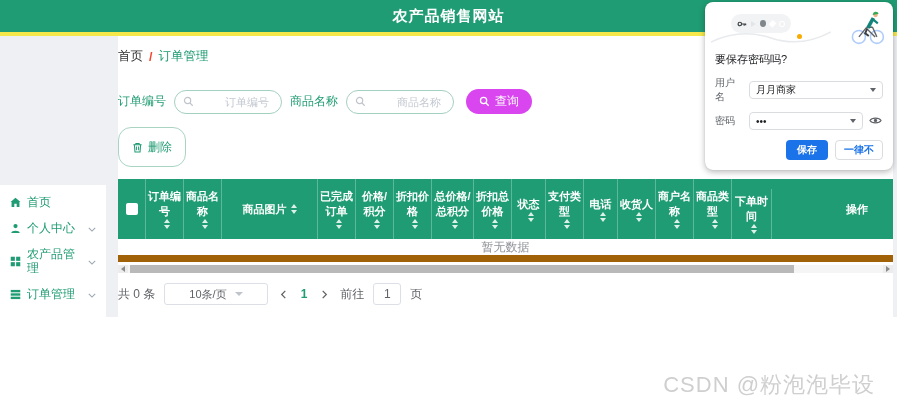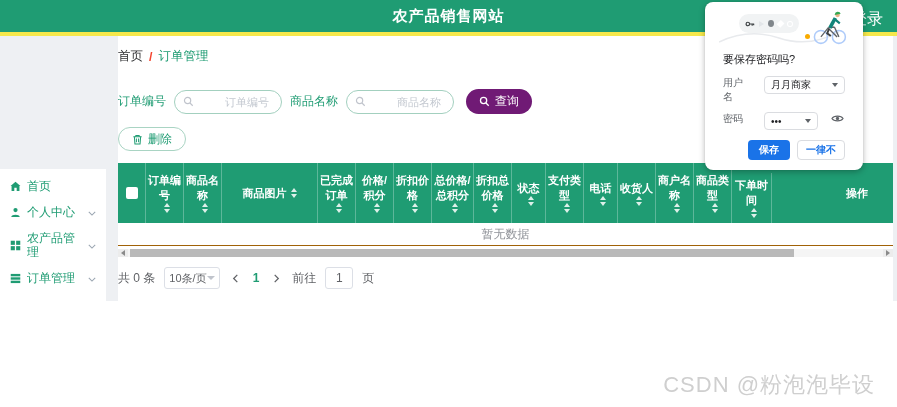--- a/index.html
+++ b/index.html
@@ -27,67 +27,67 @@
   .breadcrumb { font-size:12.5px; color:#303133; margin:4px 0 0 0; display:flex; align-items:center; }
   .bc-sep { color:#f4442e; margin:0 6px; font-weight:bold; }
   .bc-current { color:#1f9c73; }
 
   .filter-row { display:flex; align-items:center; gap:8px; margin-top:24px; }
   .f-label { font-size:12px; color:#1f9c73; }
   .pill-wrap { position:relative; width:108px; height:24px; }
   .pill-input { width:100%; height:100%; border:1px solid #a3d0bf; border-radius:13px; padding:0 12px 0 24px; font-size:11px; color:#606266; text-align:right; outline:none; background:#fff; font-family:inherit; }
   .pill-input::placeholder { color:#c3c8d0; }
   .in-search-icon { position:absolute; left:9px; top:6px; width:11px; height:11px; color:#c0c4cc; }
-  .btn-query { height:25px; padding:0 13px; margin-left:4px; background:#701a75; color:#fff; border:none; border-radius:13px; font-size:12px; display:inline-flex; align-items:center; gap:5px; cursor:pointer; font-family:inherit; }
+  .btn-query { height:25px; padding:0 13px; margin-left:4px; background:#d946ef; color:#fff; border:none; border-radius:13px; font-size:12px; display:inline-flex; align-items:center; gap:5px; cursor:pointer; font-family:inherit; }
   .btn-query svg { width:11px; height:11px; }
-  .btn-delete { height:24px; padding:8px 13px; margin-top:13px; background:#fff; color:#1f9c73; border:1px solid #a9d4c3; border-radius:13px; font-size:12px; display:inline-flex; align-items:center; gap:5px; cursor:pointer; font-family:inherit; }
+  .btn-delete { height:40px; padding:8px 13px; margin-top:13px; background:#fff; color:#1f9c73; border:1px solid #a9d4c3; border-radius:13px; font-size:12px; display:inline-flex; align-items:center; gap:5px; cursor:pointer; font-family:inherit; }
   .btn-delete svg { width:11px; height:11px; }
 
   
   .table-wrap { width:775px; overflow:hidden; margin-top:12px; }
   .thead { display:flex; background:#1f9c73; color:#fff; width:790px; }
   .th { flex:0 0 auto; display:flex; flex-wrap:wrap; align-items:center; justify-content:center; align-content:center; text-align:center; font-size:11px; font-weight:bold; min-height:50px; padding:4px 2px; border-right:1px solid rgba(255,255,255,.28); line-height:15px; cursor:pointer; }
   .th.last { border-right:none; justify-content:flex-end; padding-right:6px; }
   .c-check{width:28px;} .c-38{width:38px;} .c-img{width:96px;} .c-42{width:42px;} .c-34{width:34px;} .c-40{width:40px;margin-top:10px;} .c-op{width:102px;}
   .checkbox { width:12px; height:12px; background:#fff; border-radius:2px; display:inline-block; cursor:pointer; }
   .sort { display:inline-flex; flex-direction:column; gap:2px; margin-left:4px; }
   .sort .u { width:0;height:0;border-left:3.5px solid transparent;border-right:3.5px solid transparent;border-bottom:4px solid rgba(255,255,255,.85); }
   .sort .d { width:0;height:0;border-left:3.5px solid transparent;border-right:3.5px solid transparent;border-top:4px solid rgba(255,255,255,.85); }
-  .empty-row { width:775px; height:23px; display:flex; align-items:center; justify-content:center; color:#909399; font-size:12px; border-bottom:1px solid #a16207; background:#fff; }
+  .empty-row { width:775px; height:23px; display:flex; align-items:center; justify-content:center; color:#909399; font-size:12px; border-bottom:7px solid #a16207; background:#fff; }
 
   .h-scroll { width:775px; height:8px; margin-top:3px; display:flex; align-items:center; background:#f5f5f5; }
   .sb-arrow { width:10px; height:8px; background:#ececec; display:flex; align-items:center; justify-content:center; flex:0 0 auto; cursor:pointer; }
   .tri-l { width:0;height:0;border-top:3px solid transparent;border-bottom:3px solid transparent;border-right:4px solid #8a8a8a; }
   .tri-r { width:0;height:0;border-top:3px solid transparent;border-bottom:3px solid transparent;border-left:4px solid #8a8a8a; }
   .sb-track { flex:1; height:8px; position:relative; background:#f5f5f5; }
   .sb-thumb { position:absolute; left:2px; top:0; height:8px; width:88%; background:#b9b9b9; cursor:grab; }
 
   
   .pagination { display:flex; align-items:center; gap:9px; margin-top:10px; font-size:12px; color:#606266; }
-  .page-size-select { border:1px solid #dcdfe6; border-radius:3px; height:22px; padding:0 4px; display:inline-flex; align-items:center; gap:0; color:#606266; font-size:11px; cursor:pointer; background:#fff; }
+  .page-size-select { border:1px solid #dcdfe6; border-radius:3px; height:22px; padding:0 24px; display:inline-flex; align-items:center; gap:8px; color:#606266; font-size:11px; cursor:pointer; background:#fff; }
   .caret-down { width:0;height:0;border-left:4px solid transparent;border-right:4px solid transparent;border-top:4px solid #c0c4cc; }
   .pg-arrow { background:none; border:none; cursor:pointer; display:flex; align-items:center; padding:0 2px; }
   .pg-arrow svg { width:9px; height:9px; color:#606266; }
   .page-num { color:#1f9c73; font-weight:bold; padding:0 2px; }
   .goto-input { width:28px; height:22px; border:1px solid #dcdfe6; border-radius:3px; text-align:center; font-size:12px; color:#606266; outline:none; font-family:inherit; }
 
   
-  .pwd-dialog { position:absolute; left:705px; top:2px; width:158px; background:#fff; border-radius:8px; box-shadow:0 2px 6px rgba(0,0,0,.28), 0 0 1px rgba(0,0,0,.2); padding:6px 18px 10px; z-index:60; }
+  .pwd-dialog { position:absolute; left:705px; top:2px; width:188px; background:#fff; border-radius:8px; box-shadow:0 2px 6px rgba(0,0,0,.28), 0 0 1px rgba(0,0,0,.2); padding:6px 10px 10px; z-index:60; }
   .illus { position:relative; height:40px; }
   .illus .curve { position:absolute; left:-4px; top:14px; width:120px; height:26px; }
   .key-pill { position:absolute; left:16px; top:6px; width:60px; height:19px; background:#f1f3f4; border-radius:10px; display:flex; align-items:center; gap:4px; padding:0 6px; }
   .key-pill svg { width:10px; height:10px; color:#3c4043; flex:0 0 auto; }
   .sh-play { width:0;height:0;border-top:3.5px solid transparent;border-bottom:3.5px solid transparent;border-left:5px solid #e3e6e9; }
   .sh-dot { width:7px; height:7px; border-radius:50%; background:#80868b; }
   .sh-diamond { width:6px; height:6px; background:#fff; transform:rotate(45deg); }
   .sh-ring { width:6px; height:6px; border:1.5px solid #fff; border-radius:50%; }
   .orange-dot { position:absolute; left:82px; top:26px; width:5px; height:5px; border-radius:50%; background:#f9ab00; }
   .cyclist { position:absolute; right:-2px; top:-1px; width:36px; height:40px; }
   .dlg-title { font-size:11px; color:#202124; margin:4px 0 9px; }
-  .dlg-row { display:flex; gap:13px; margin-bottom:8px; }
+  .dlg-row { display:flex; align-items:center; gap:6px; margin-bottom:8px; }
   .dlg-label { width:28px; flex:0 0 auto; font-size:10px; color:#5f6368; }
   .dlg-field { flex:1; border:1px solid #dadce0; border-radius:4px; height:18px; display:flex; align-items:center; padding:0 6px; font-size:10px; color:#202124; cursor:text; background:#fff; }
   .dlg-caret { margin-left:auto; width:0;height:0;border-left:3.5px solid transparent;border-right:3.5px solid transparent;border-top:4px solid #5f6368; }
   .eye-btn { width:14px; height:14px; flex:0 0 auto; color:#5f6368; cursor:pointer; background:none; border:none; padding:0; display:flex; }
   .eye-btn svg { width:13px; height:13px; }
   .dlg-actions { display:flex; justify-content:flex-end; gap:7px; margin-top:10px;font-family:Liberation Mono, monospace; }
   .btn-save { background:#1a73e8; color:#fff; border:none; border-radius:4px; font-size:10px; font-weight:bold; height:20px; padding:0 11px; cursor:pointer; font-family:inherit; }
   .btn-never { background:#fff; color:#1a73e8; border:1px solid #dadce0; border-radius:4px; font-size:10px; font-weight:bold; height:20px; padding:0 8px; cursor:pointer; font-family:inherit; }
 
   .watermark { position:absolute; right:22px; bottom:7px; font-size:22px; color:#cfcfcf; letter-spacing:1px; }

